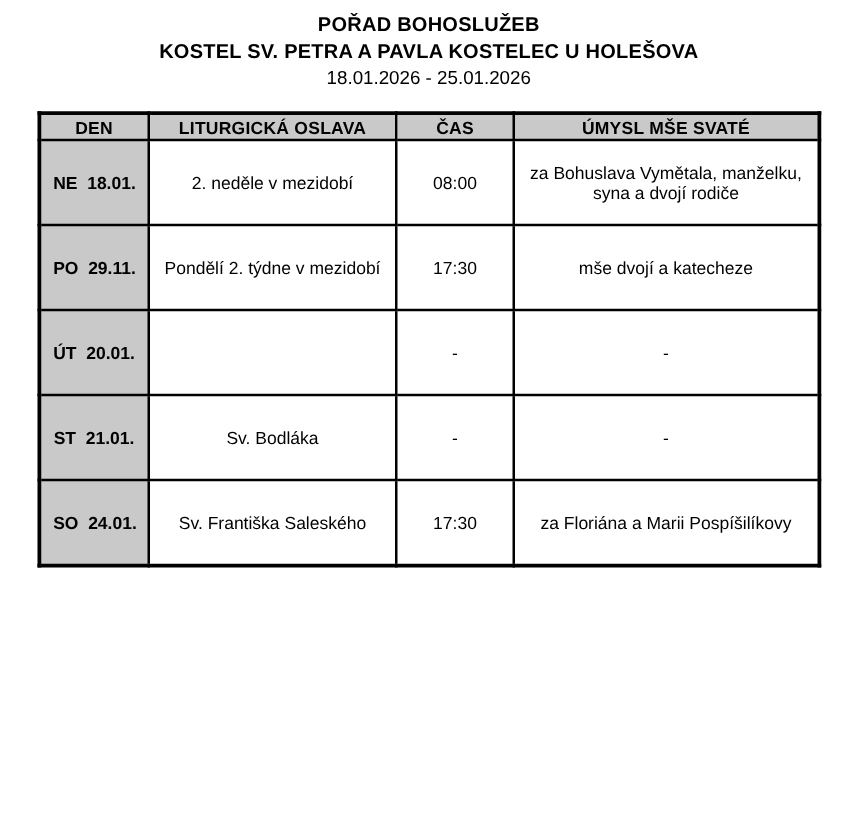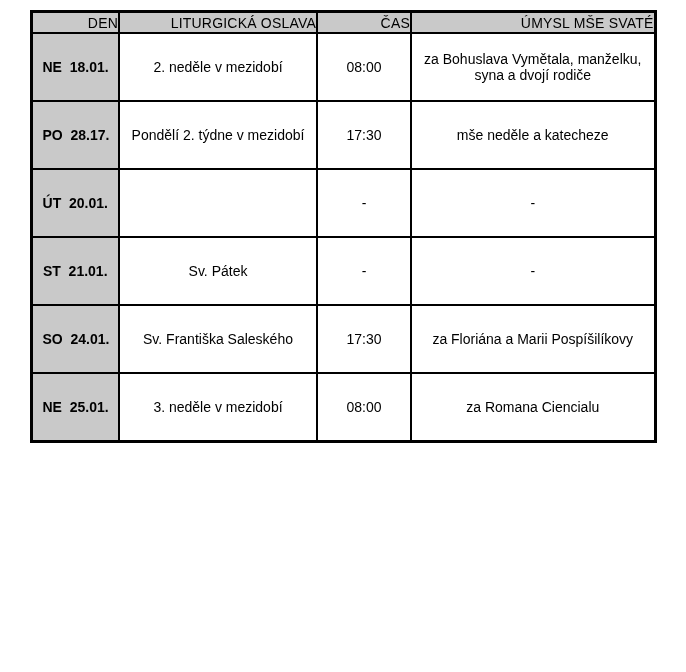--- a/index.html
+++ b/index.html
@@ -38,24 +38,24 @@
     border: 3px solid var(--border, #000000);
   }
   table.schedule th,
   table.schedule td {
     border: 2px solid var(--border, #000000);
     overflow: hidden;
   }
   table.schedule th {
     background: var(--header-bg, #c9c9c9);
     font-size: 14px;
-    font-weight: normal;
+    font-weight: bold;
     height: 17px;
     padding: 1px 0;
-    text-align: right;
+    text-align: center;
     letter-spacing: 0.2px;
   }
   table.schedule tbody tr {
     height: 68px;
   }
   table.schedule td {
     font-size: 14px;
     text-align: center;
     vertical-align: middle;
     padding: 2px 10px;
@@ -69,20 +69,25 @@
     padding: 2px 2px 2px 5px;
     white-space: pre;
   }
   td.celebration { padding: 2px 12px; }
   td.intention   { padding: 2px 12px; }
 </style>
 </head>
 <body>
 
 <div class="page">
+  <div class="titles">
+    <div class="title">POŘAD BOHOSLUŽEB</div>
+    <div class="subtitle">KOSTEL SV. PETRA A PAVLA KOSTELEC U HOLEŠOVA</div>
+    <div class="daterange">18.01.2026 - 25.01.2026</div>
+  </div>
 
   <table class="schedule">
     <colgroup>
       <col style="width:88px">
       <col style="width:198px">
       <col style="width:94px">
       <col style="width:244px">
     </colgroup>
     <thead>
       <tr>
@@ -94,50 +99,44 @@
     </thead>
     <tbody id="rows">
   <tr>
     <td class="day">NE  18.01.</td>
     <td class="celebration">2. neděle v mezidobí</td>
     <td class="time">08:00</td>
     <td class="intention">za Bohuslava Vymětala, manželku, syna a dvojí rodiče</td>
   </tr>
 
   <tr>
-    <td class="day">PO  28.17.</td>
+    <td class="day">PO  29.11.</td>
     <td class="celebration">Pondělí 2. týdne v mezidobí</td>
     <td class="time">17:30</td>
-    <td class="intention">mše neděle a katecheze</td>
+    <td class="intention">mše dvojí a katecheze</td>
   </tr>
 
   <tr>
     <td class="day">ÚT  20.01.</td>
     <td class="celebration"></td>
     <td class="time">-</td>
     <td class="intention">-</td>
   </tr>
 
   <tr>
     <td class="day">ST  21.01.</td>
-    <td class="celebration">Sv. Pátek</td>
+    <td class="celebration">Sv. Bodláka</td>
     <td class="time">-</td>
     <td class="intention">-</td>
   </tr>
 
 
 
   <tr>
     <td class="day">SO  24.01.</td>
     <td class="celebration">Sv. Františka Saleského</td>
     <td class="time">17:30</td>
     <td class="intention">za Floriána a Marii Pospíšilíkovy</td>
   </tr>
 
-  <tr>
-    <td class="day">NE  25.01.</td>
-    <td class="celebration">3. neděle v mezidobí</td>
-    <td class="time">08:00</td>
-    <td class="intention">za Romana Ciencialu</td>
-  </tr>
 </tbody>
   </table>
 </div>
 
 </body></html>

